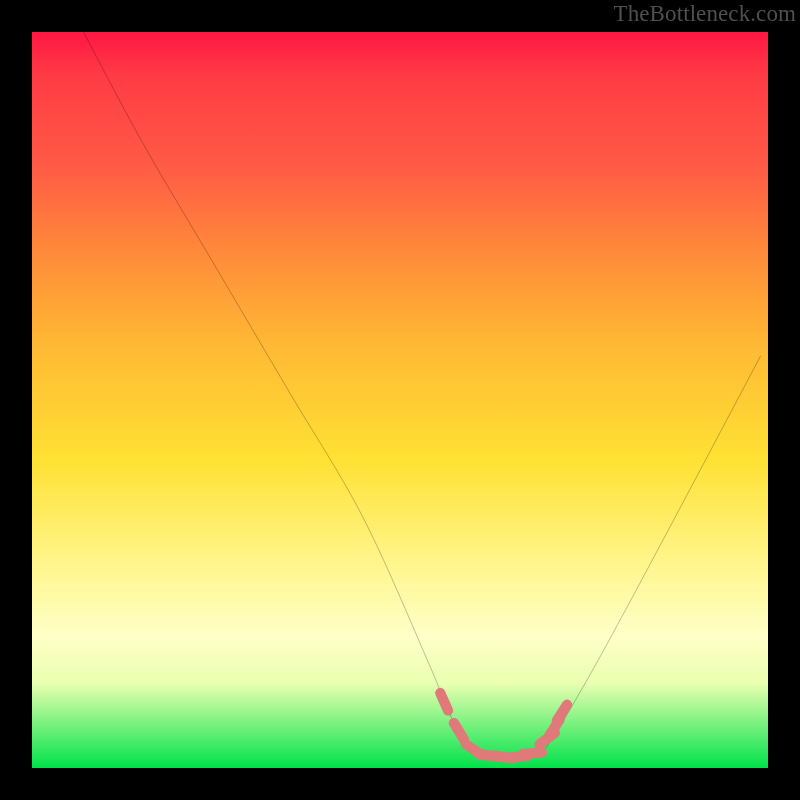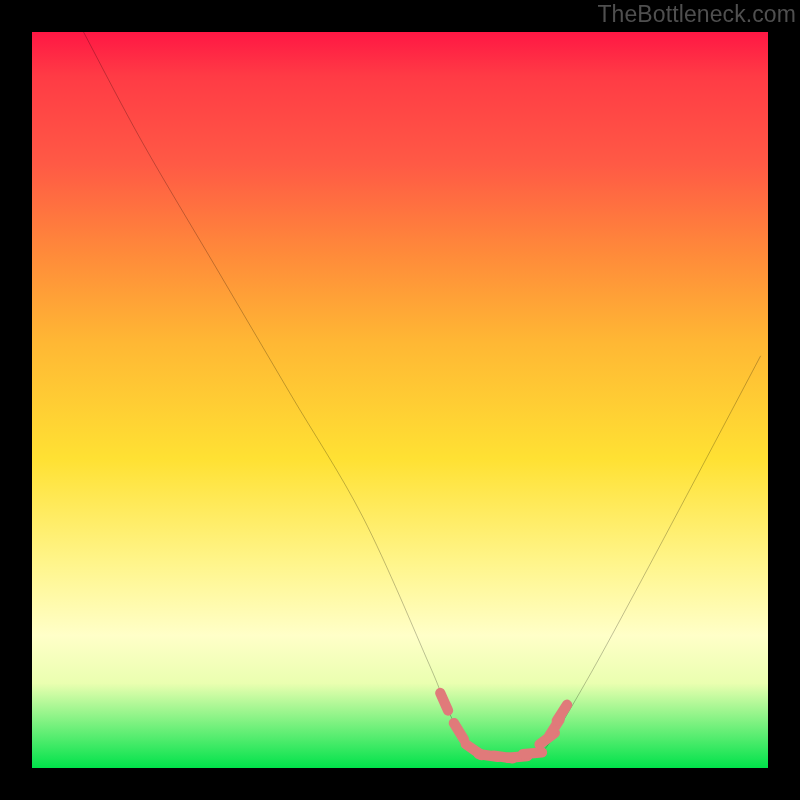--- a/index.html
+++ b/index.html
@@ -42,21 +42,21 @@
   }
   .curve {
     position: absolute;
     inset: 0;
     pointer-events: none;
   }
   .watermark {
     position: absolute;
     top: 1px;
     right: 4px;
-    font-family: Liberation Sans, sans-serif;
+    font-family: Liberation Serif, serif;
     font-size: 23px;
     color: #4f4f4f;
     font-weight: 400;
     letter-spacing: 0.1px;
     margin-left: 35px;
   }
 </style>
 </head>
 <body>
 

